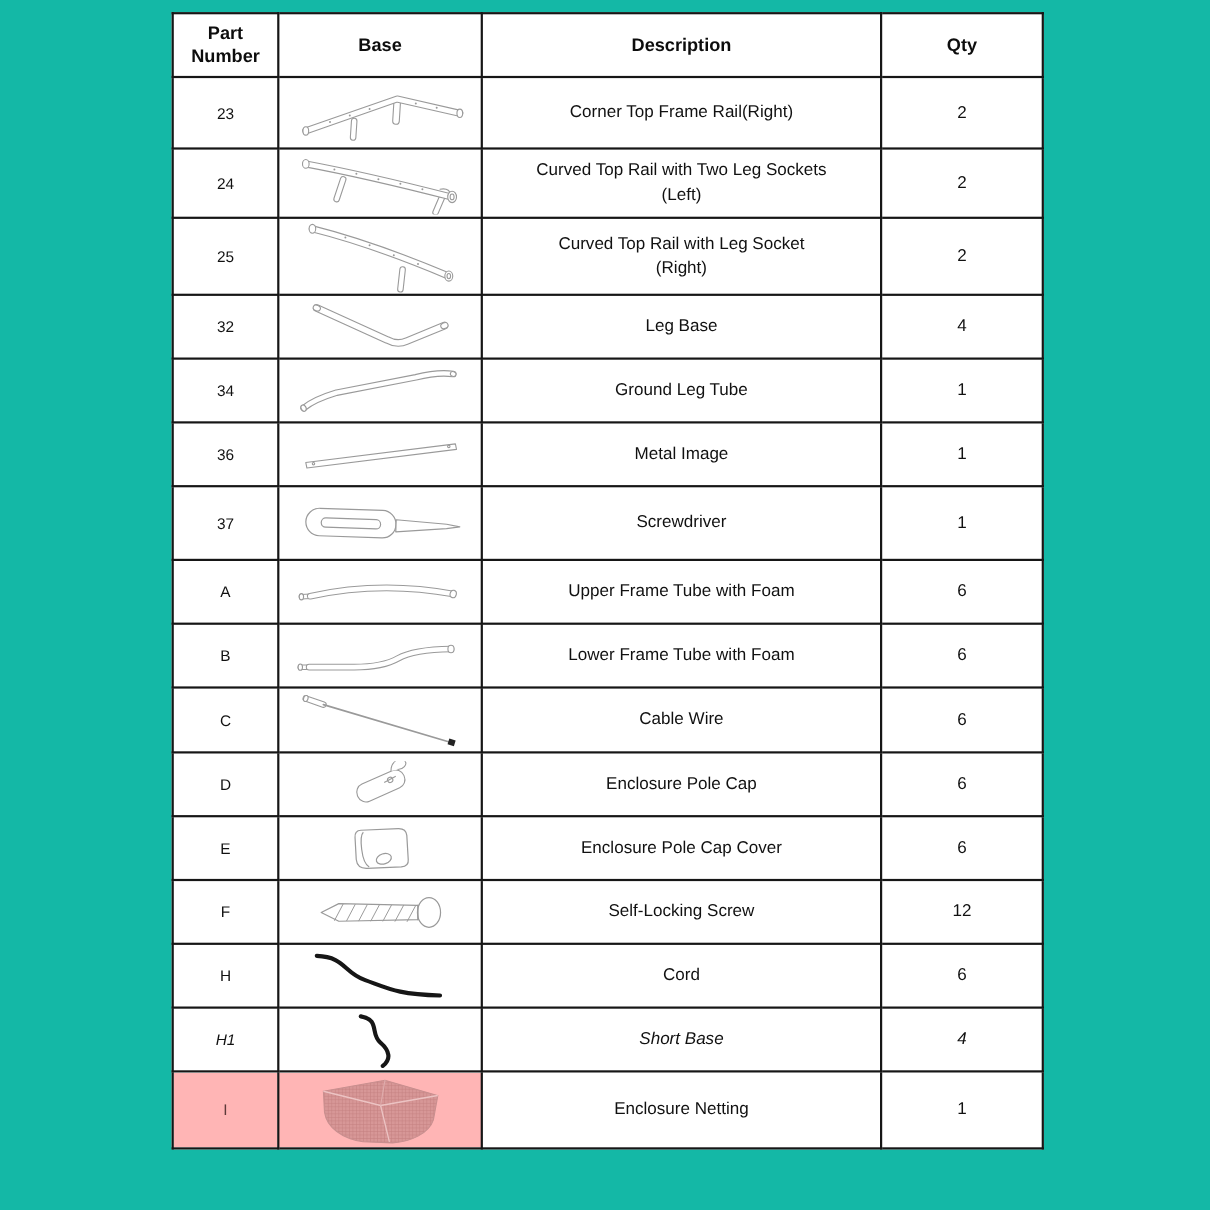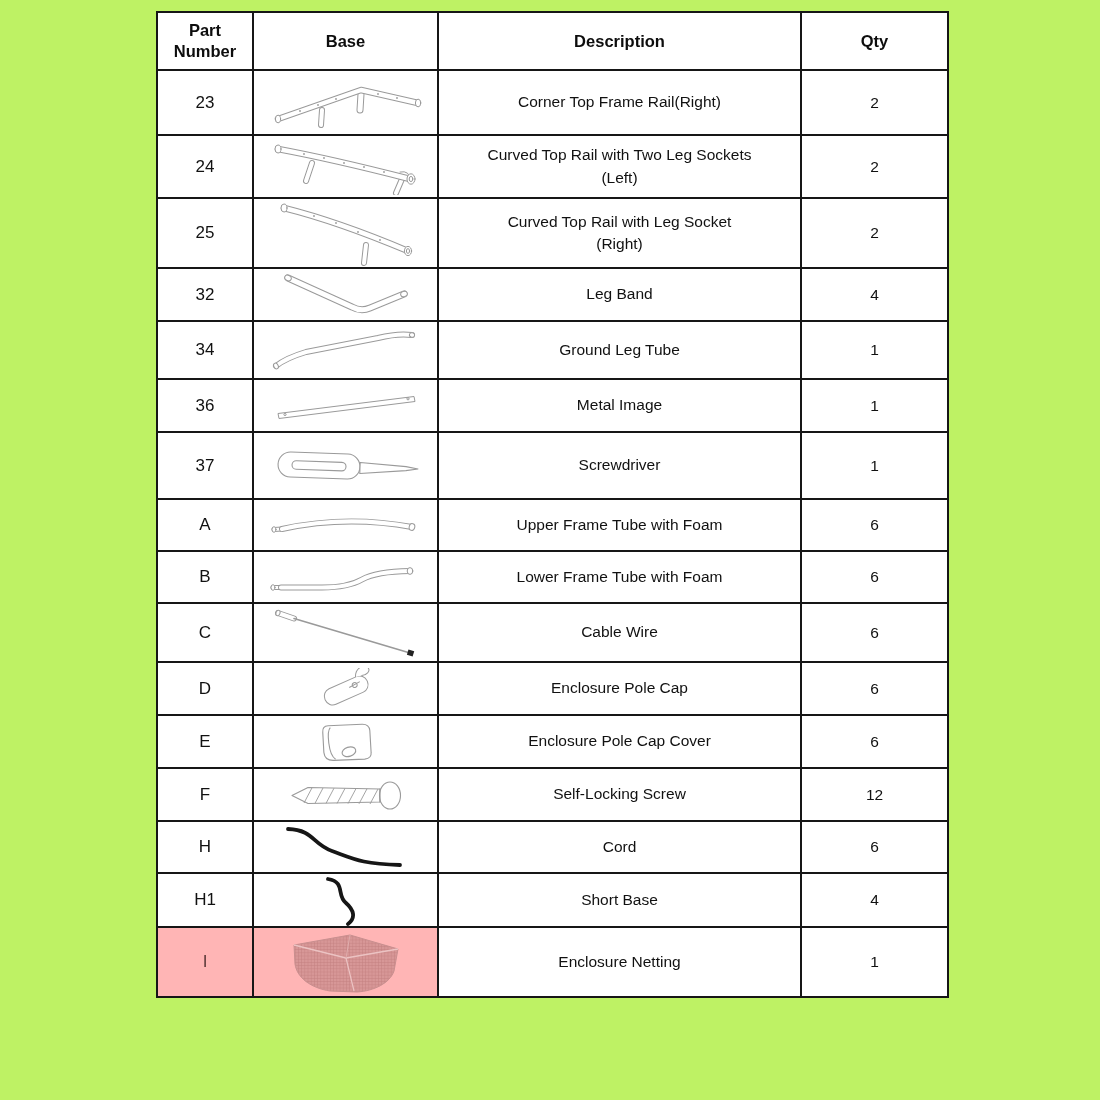--- a/index.html
+++ b/index.html
@@ -1,36 +1,36 @@
 <!DOCTYPE html>
 <html><head>
 <meta charset="utf-8">
 <style>
   html,body{margin:0;padding:0;}
   body{
     width:1100px;height:1100px;background:#ffffff;
     font-family:"Liberation Sans",sans-serif;color:#111;
     overflow:hidden;
   }
-  .page{position:relative;width:1100px;height:1100px;background:#bef264;}
+  .page{position:relative;width:1100px;height:1100px;background:#14b8a6;}
   table.parts{
     position:absolute;left:156px;top:11px;
     border-collapse:collapse;table-layout:fixed;
     background:#fff;
   }
   table.parts th, table.parts td{
     border:2px solid #161616;
     text-align:center;vertical-align:middle;
     overflow:hidden;
   }
   table.parts th{
     font-size:16.5px;font-weight:bold;line-height:1.25;
     white-space:pre-line;padding:6px 2px;color:#0d0d0d;
   }
-  td.part-cell{font-size:17px;padding:2px 4px;margin-left:40px;}
+  td.part-cell{font-size:14px;padding:20px 4px;margin-left:40px;}
   td.image-cell{padding:0;}
   td.desc-cell{font-size:15.5px;line-height:1.45;white-space:pre-line;padding:4px 10px;margin-left:34px;}
   td.qty-cell{font-size:15.5px;padding:2px 4px;}
   .icon{display:block;width:100%;}
   .icon svg{display:block;margin:0 auto;}
   tr.highlight-row td.hl{color:#5d3a3a;}
 </style>
 </head>
 <body>
 
@@ -145,21 +145,21 @@
               <svg width="160" height="50" viewBox="0 0 160 50">
                 <g fill="none" stroke-linecap="round" stroke-linejoin="round">
                   <path d="M22,8 L86,37 Q95,42 104,38 L138,24" stroke="#9a9a9a" stroke-width="7"></path>
                   <path d="M22,8 L86,37 Q95,42 104,38 L138,24" stroke="#fff" stroke-width="5"></path>
                   <ellipse cx="22" cy="8" rx="3.4" ry="2.6" fill="#fff" stroke="#9a9a9a" stroke-width="1" transform="rotate(25 22 8)"></ellipse>
                   <ellipse cx="138" cy="24" rx="3.4" ry="2.6" fill="#fff" stroke="#9a9a9a" stroke-width="1" transform="rotate(-22 138 24)"></ellipse>
                 </g>
               </svg>
             </span>
           </td>
-    <td class="desc-cell">Leg Band</td>
+    <td class="desc-cell">Leg Base</td>
     <td class="qty-cell">4</td>
   </tr>
         <tr style="height: 58px;">
     <td class="part-cell">34</td>
     <td class="image-cell">
             <span class="icon">
               <svg width="160" height="50" viewBox="0 0 160 50">
                 <g fill="none" stroke-linecap="round" stroke-linejoin="round">
                   <path d="M10,41 Q20,33 40,27 L112,13 Q132,8 146,10" stroke="#9a9a9a" stroke-width="6"></path>
                   <path d="M10,41 Q20,33 40,27 L112,13 Q132,8 146,10" stroke="#fff" stroke-width="4"></path>
@@ -315,21 +315,21 @@
     <td class="image-cell">
             <span class="icon">
               <svg width="160" height="50" viewBox="0 0 160 50">
                 <path d="M22,7 C48,8 46,22 66,29 C88,37 96,42 134,43" fill="none" stroke="#161616" stroke-width="3.8" stroke-linecap="round"></path>
               </svg>
             </span>
           </td>
     <td class="desc-cell">Cord</td>
     <td class="qty-cell">6</td>
   </tr>
-        <tr style="height: 54px;">
+        <tr style="height: 54px; font-style: italic;">
     <td class="part-cell">H1</td>
     <td class="image-cell">
             <span class="icon">
               <svg width="160" height="52" viewBox="0 0 160 52">
                 <path d="M62,5 C80,8 70,21 80,29 C88,36 90,44 82,50" fill="none" stroke="#161616" stroke-width="3.8" stroke-linecap="round"></path>
               </svg>
             </span>
           </td>
     <td class="desc-cell">Short Base</td>
     <td class="qty-cell">4</td>

